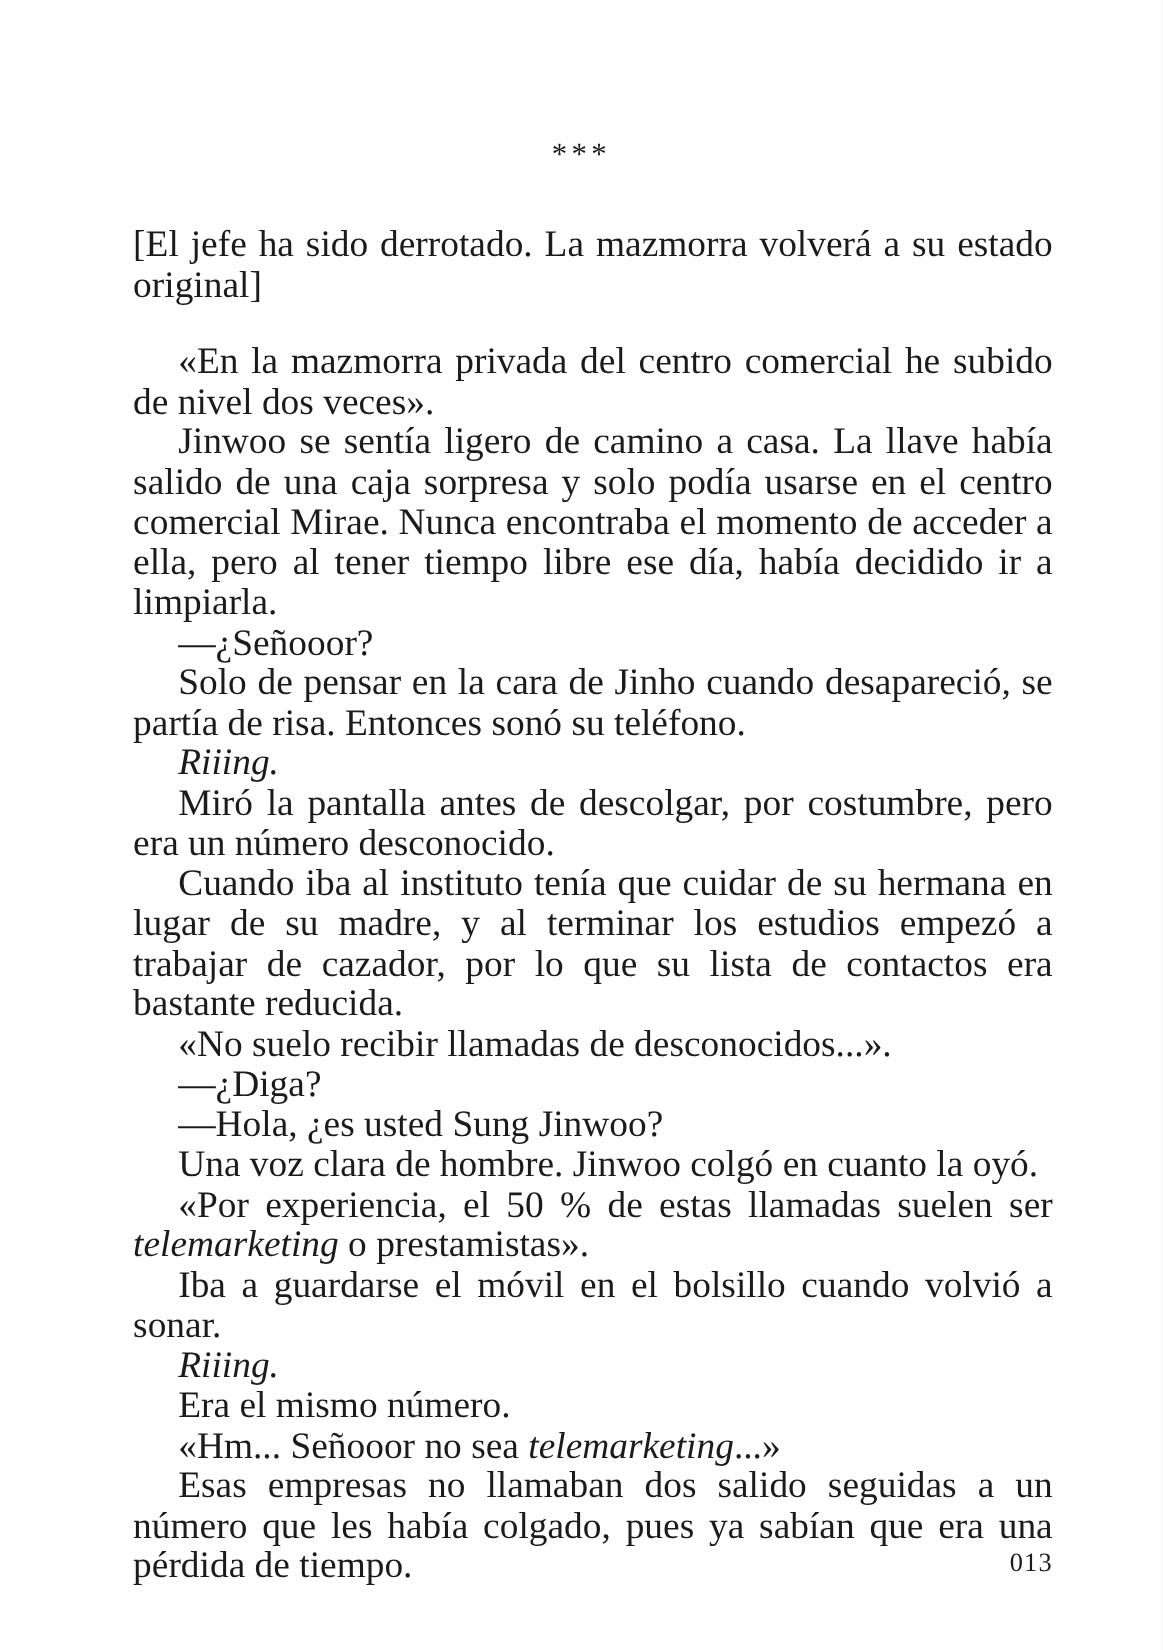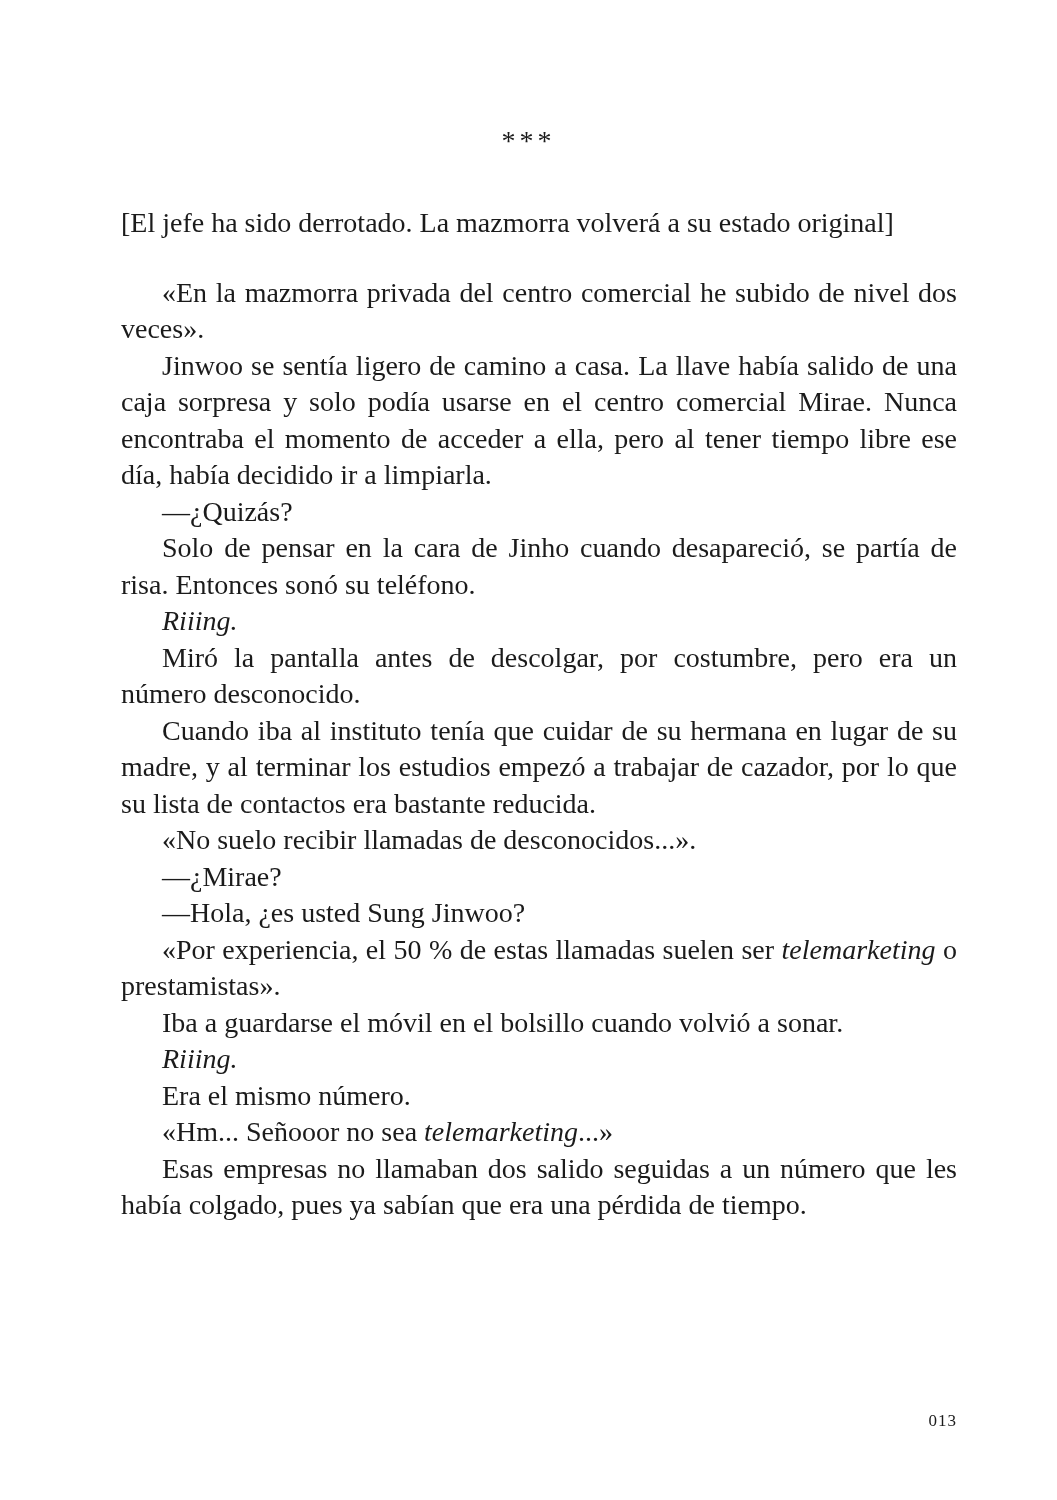--- a/index.html
+++ b/index.html
@@ -24,60 +24,61 @@
     text-align: center;
     font-size: 28px;
     line-height: 38px;
     letter-spacing: 4px;
   }
   .text-body {
     position: absolute;
     left: 121px;
     top: 205px;
     width: 836px;
-    font-size: 28px;
+    font-size: 34px;
     line-height: 36.5px;
     text-align: justify;
     text-justify: inter-word;
   }
   .para {
     margin: 0;
     padding: 0;
     text-indent: 41px;
   }
   .para.no-indent { text-indent: 0; }
   .para.gap-after { margin-bottom: 33px; }
   .para em { font-style: italic; }
   .folio {
     position: absolute;
     top: 1406px;
     right: 100px;
-    font-size: 17px;
+    font-size: 24px;
     line-height: 30px;
     letter-spacing: 1px;
   }
 </style>
 </head>
 <body>
 
 <div class="page">
   <div class="ornament">***</div>
 
   <div class="text-body">
       <p class="para no-indent gap-after"><span>[El jefe ha sido derrotado. La mazmorra volverá a su estado original]</span></p>
       <p class="para"><span>«En la mazmorra privada del centro comercial he subido de nivel dos veces».</span></p>
       <p class="para"><span>Jinwoo se sentía ligero de camino a casa. La llave había salido de una caja sorpresa y solo podía usarse en el centro comercial Mirae. Nunca encontraba el momento de acceder a ella, pero al tener tiempo libre ese día, había decidido ir a limpiarla.</span></p>
-      <p class="para"><span>—¿Quizás?</span></p>
+      <p class="para"><span>—¿Señooor?</span></p>
       <p class="para"><span>Solo de pensar en la cara de Jinho cuando desapareció, se partía de risa. Entonces sonó su teléfono.</span></p>
       <p class="para"><em>Riiing.</em></p>
       <p class="para"><span>Miró la pantalla antes de descolgar, por costumbre, pero era un número desconocido.</span></p>
       <p class="para"><span>Cuando iba al instituto tenía que cuidar de su hermana en lugar de su madre, y al terminar los estudios empezó a trabajar de cazador, por lo que su lista de contactos era bastante reducida.</span></p>
       <p class="para"><span>«No suelo recibir llamadas de desconocidos...».</span></p>
-      <p class="para"><span>—¿Mirae?</span></p>
+      <p class="para"><span>—¿Diga?</span></p>
       <p class="para"><span>—Hola, ¿es usted Sung Jinwoo?</span></p>
+      <p class="para"><span>Una voz clara de hombre. Jinwoo colgó en cuanto la oyó.</span></p>
       <p class="para"><span>«Por experiencia, el 50 % de estas llamadas suelen ser </span><em>telemarketing</em><span> o prestamistas».</span></p>
       <p class="para"><span>Iba a guardarse el móvil en el bolsillo cuando volvió a sonar.</span></p>
       <p class="para"><em>Riiing.</em></p>
       <p class="para"><span>Era el mismo número.</span></p>
       <p class="para"><span>«Hm... Señooor no sea </span><em>telemarketing</em><span>...»</span></p>
       <p class="para"><span>Esas empresas no llamaban dos salido seguidas a un número que les había colgado, pues ya sabían que era una pérdida de tiempo.</span></p>
     </div>
 
   <div class="folio">013</div>
 </div>

